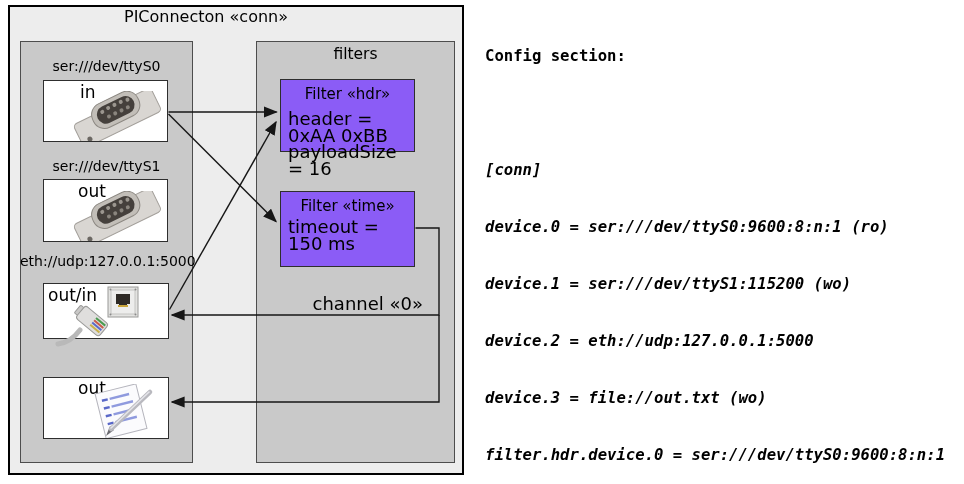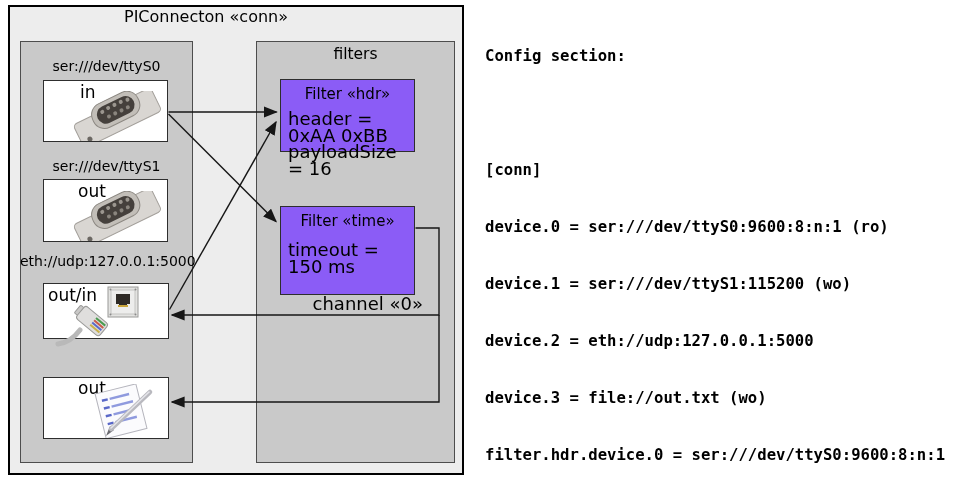--- a/index.html
+++ b/index.html
@@ -28,21 +28,21 @@
   .filter-attrs{margin:8px 0 0 7px;font-size:18px;line-height:16.5px;}
   .channel-label{position:absolute;left:280px;width:143px;text-align:right;
                  font-size:18px;line-height:17px;}
   .wires{position:absolute;left:0;top:0;pointer-events:none;}
   .icon{position:absolute;}
   
   .config{position:absolute;left:485px;top:9px;
           font-family:"DejaVu Sans Mono",monospace;font-weight:bold;
           font-size:15.6px;line-height:19px;white-space:pre;}
   .config-lines{margin-top:19px;}
-  .cfg-line{height:19px;}
+  .cfg-line{height:19px;font-style:italic;}
 </style>
 </head>
 <body>
 
 <div class="stage">
 
   <div class="diagram">
     <div class="outer-box"></div>
     <div class="outer-title">PIConnecton «conn»</div>
 
@@ -141,23 +141,23 @@
     </div>
 
     <div class="filter-box" style="top:79px;height:73px">
       <div class="filter-title">Filter «hdr»</div>
       <div class="filter-attrs">
         <div>header = 0xAA 0xBB</div>
         <div>payloadSize = 16</div>
       </div>
     </div>
 
-    <div class="filter-box" style="top:206px;height:89px">
+    <div class="filter-box" style="top:191px;height:76px">
       <div class="filter-title">Filter «time»</div>
-      <div class="filter-attrs" style="margin-top:12px">
+      <div class="filter-attrs" style="margin-top:4px">
         <div>timeout = 150 ms</div>
       </div>
     </div>
 
     <div class="channel-label" style="top:295px">channel «0»</div>
 
     <svg class="wires" width="470" height="484" viewBox="0 0 470 484">
       <defs>
         <marker id="arr" markerWidth="10" markerHeight="8" refX="9" refY="4" orient="auto">
           <path d="M0,0 L10,4 L0,8 z" fill="#161616"></path>

